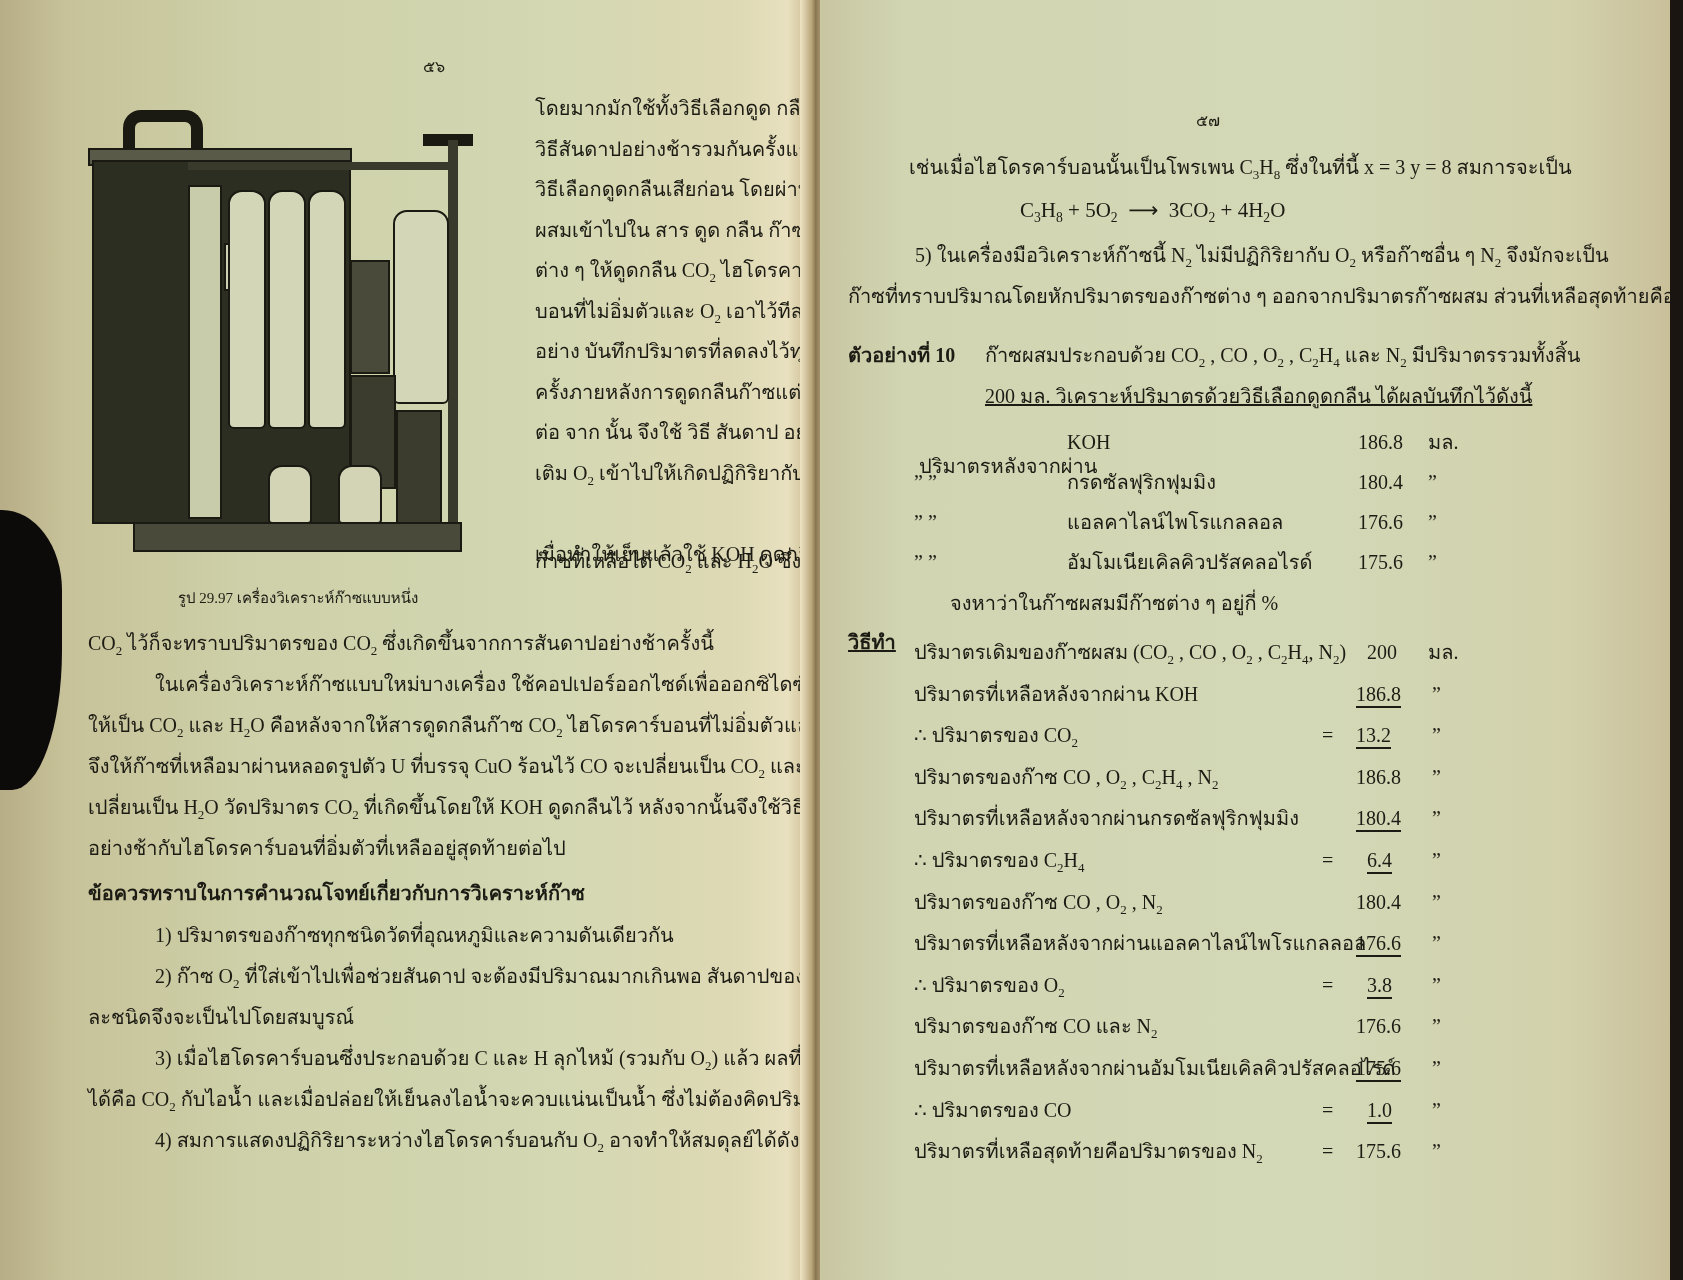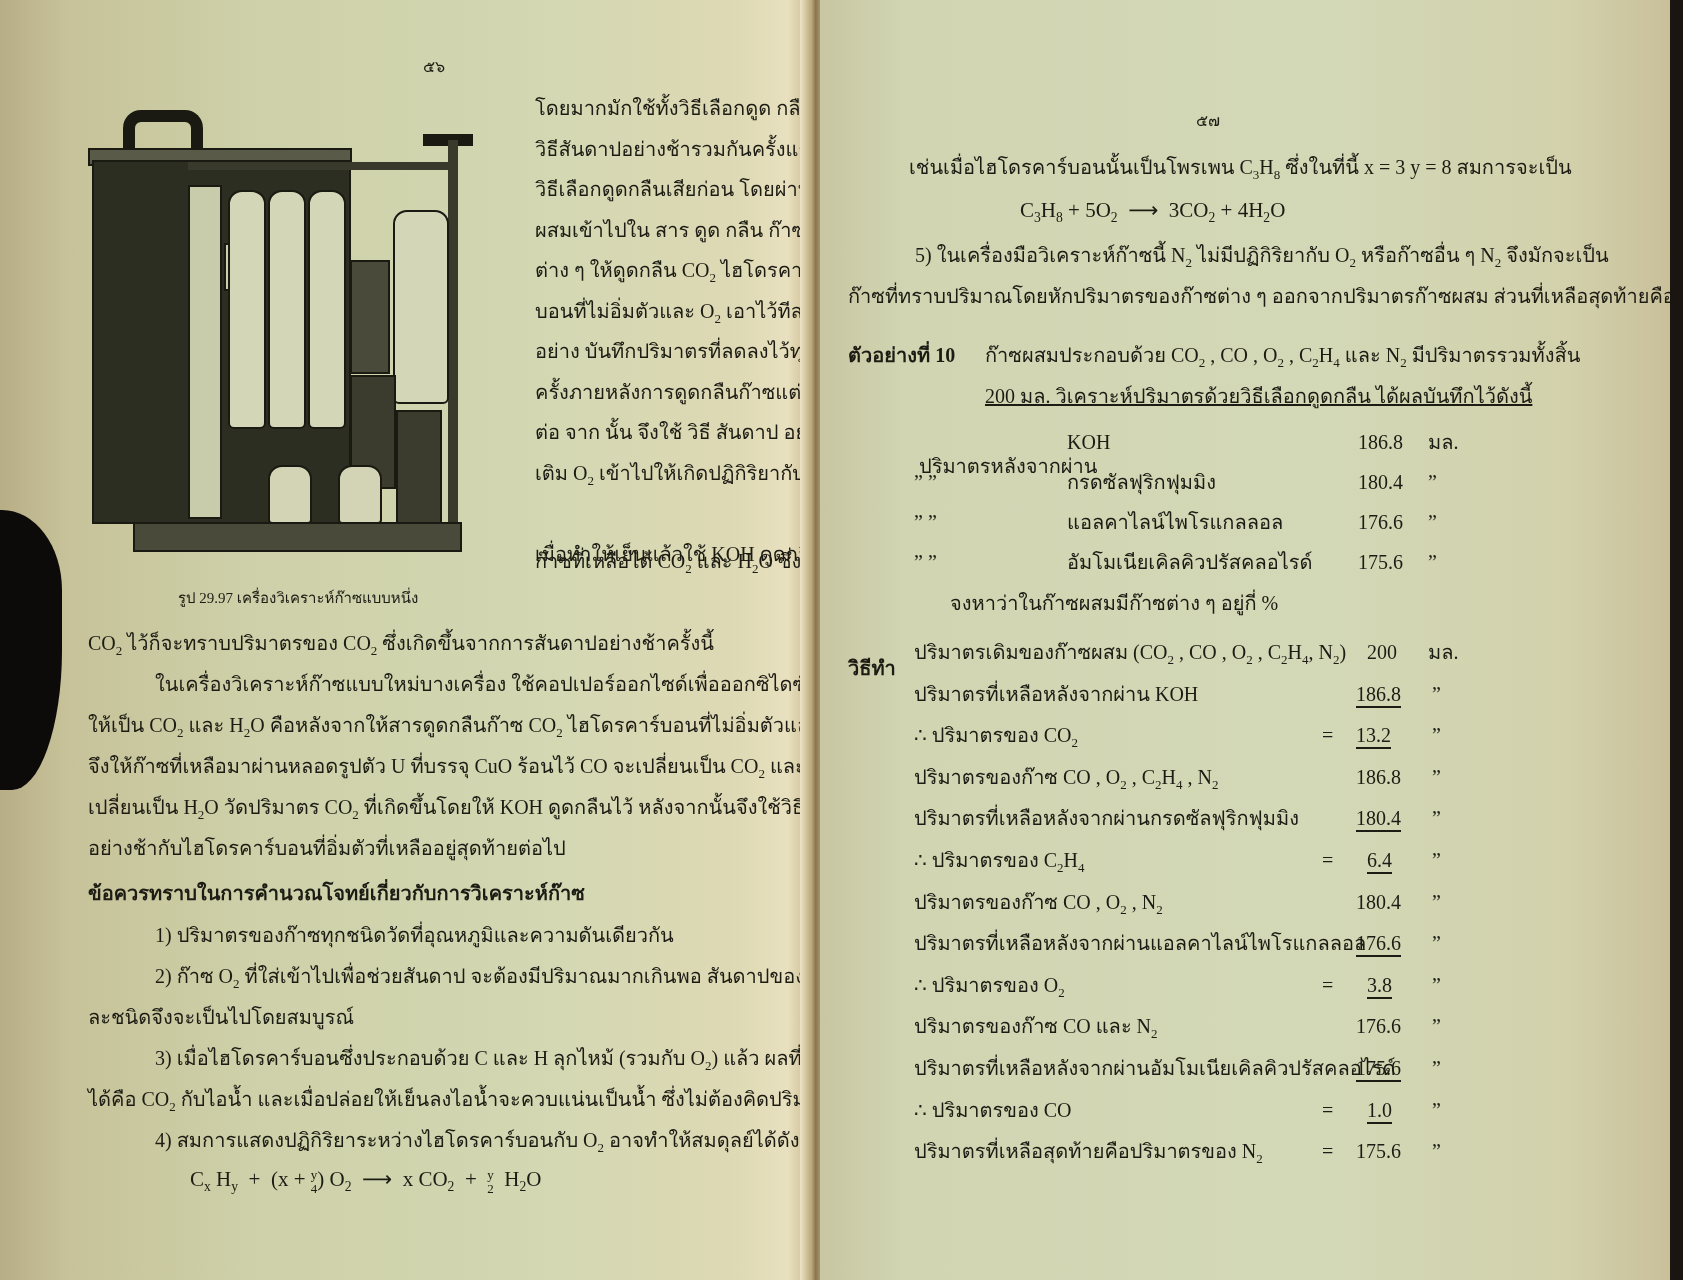--- a/index.html
+++ b/index.html
@@ -103,23 +103,20 @@
         <div class="t" style="left: 88px; top: 838px;">อย่างช้ากับไฮโดรคาร์บอนที่อิ่มตัวที่เหลืออยู่สุดท้ายต่อไป</div>
         <div class="t b" style="left: 88px; top: 883px;">ข้อควรทราบในการคำนวณโจทย์เกี่ยวกับการวิเคราะห์ก๊าซ</div>
         <div class="t" style="left: 155px; top: 925px;">1)  ปริมาตรของก๊าซทุกชนิดวัดที่อุณหภูมิและความดันเดียวกัน</div>
         <div class="t" style="left: 155px; top: 966px;">2)  ก๊าซ O<sub>2</sub>  ที่ใส่เข้าไปเพื่อช่วยสันดาป  จะต้องมีปริมาณมากเกินพอ  สันดาปของก๊าซแต่</div>
         <div class="t" style="left: 88px; top: 1007px;">ละชนิดจึงจะเป็นไปโดยสมบูรณ์</div>
         <div class="t" style="left: 155px; top: 1048px;">3)  เมื่อไฮโดรคาร์บอนซึ่งประกอบด้วย C  และ H  ลุกไหม้  (รวมกับ O<sub>2</sub>)  แล้ว  ผลที่</div>
         <div class="t" style="left: 88px; top: 1089px;">ได้คือ CO<sub>2</sub>  กับไอน้ำ  และเมื่อปล่อยให้เย็นลงไอน้ำจะควบแน่นเป็นน้ำ  ซึ่งไม่ต้องคิดปริมาตร</div>
         <div class="t" style="left: 155px; top: 1130px;">4)  สมการแสดงปฏิกิริยาระหว่างไฮโดรคาร์บอนกับ O<sub>2</sub>  อาจทำให้สมดุลย์ได้ดังนี้</div>
       </div>
 
-    <div class="t" style="left:190px; top:1168px; font-size:21px;">
-      C<sub>x</sub> H<sub>y</sub> &nbsp;+&nbsp; (x + <span style="display:inline-block; text-align:center; font-size:13px; vertical-align:middle; line-height:1.05;">y<br>4</span>) O<sub>2</sub> &nbsp;⟶&nbsp; x CO<sub>2</sub> &nbsp;+&nbsp; <span style="display:inline-block; text-align:center; font-size:13px; vertical-align:middle; line-height:1.05;">y<br>2</span> &nbsp;H<sub>2</sub>O
-    </div>
   </div>
 
   <div class="gutter"></div>
 
   <div class="page-right">
     <div class="pn" style="left:376px; top:108px;">๕๗</div>
     <div id="right-body">
         <div class="t" style="left: 89px; top: 157px;">เช่นเมื่อไฮโดรคาร์บอนนั้นเป็นโพรเพน C<sub>3</sub>H<sub>8</sub>  ซึ่งในที่นี้  x = 3  y = 8  สมการจะเป็น</div>
         <div class="t" style="left: 95px; top: 245px;">5)  ในเครื่องมือวิเคราะห์ก๊าซนี้ N<sub>2</sub> ไม่มีปฏิกิริยากับ O<sub>2</sub>  หรือก๊าซอื่น ๆ   N<sub>2</sub> จึงมักจะเป็น</div>
         <div class="t" style="left: 28px; top: 286px;">ก๊าซที่ทราบปริมาณโดยหักปริมาตรของก๊าซต่าง ๆ ออกจากปริมาตรก๊าซผสม ส่วนที่เหลือสุดท้ายคือ N</div>
@@ -136,21 +133,21 @@
         <div class="t" style="left: 608px; top: 472px;">”</div>
         <div class="t" style="left: 94px; top: 512px;">”         ”</div>
         <div class="t" style="left: 247px; top: 512px;">แอลคาไลน์ไพโรแกลลอล</div>
         <div class="t" style="left: 538px; top: 512px;">176.6</div>
         <div class="t" style="left: 608px; top: 512px;">”</div>
         <div class="t" style="left: 94px; top: 552px;">”         ”</div>
         <div class="t" style="left: 247px; top: 552px;">อัมโมเนียเคิลคิวปรัสคลอไรด์</div>
         <div class="t" style="left: 538px; top: 552px;">175.6</div>
         <div class="t" style="left: 608px; top: 552px;">”</div>
         <div class="t" style="left: 130px; top: 593px;">จงหาว่าในก๊าซผสมมีก๊าซต่าง ๆ อยู่กี่ %</div>
-        <div class="t b" style="left: 28px; top: 658px;">วิธีทำ</div>
+        <div class="t b" style="left: 28px; top: 632px; text-decoration: underline;">วิธีทำ</div>
         <div class="t" style="left: 94px; top: 642px;">ปริมาตรเดิมของก๊าซผสม (CO<sub>2</sub> , CO , O<sub>2</sub> , C<sub>2</sub>H<sub>4</sub>, N<sub>2</sub>)</div>
         <div class="t" style="left: 547px; top: 642px;">200</div>
         <div class="t" style="left: 608px; top: 642px;">มล.</div>
         <div class="t" style="left: 94px; top: 683.6px;">ปริมาตรที่เหลือหลังจากผ่าน KOH</div>
         <div class="t ul" style="left: 536px; top: 683.6px;">186.8</div>
         <div class="t" style="left: 612px; top: 683.6px;">”</div>
         <div class="t" style="left: 94px; top: 725.2px;">∴  ปริมาตรของ CO<sub>2</sub></div>
         <div class="t" style="left: 502px; top: 725.2px;">=</div>
         <div class="t ul" style="left: 536px; top: 725.2px;">13.2</div>
         <div class="t" style="left: 612px; top: 725.2px;">”</div>

